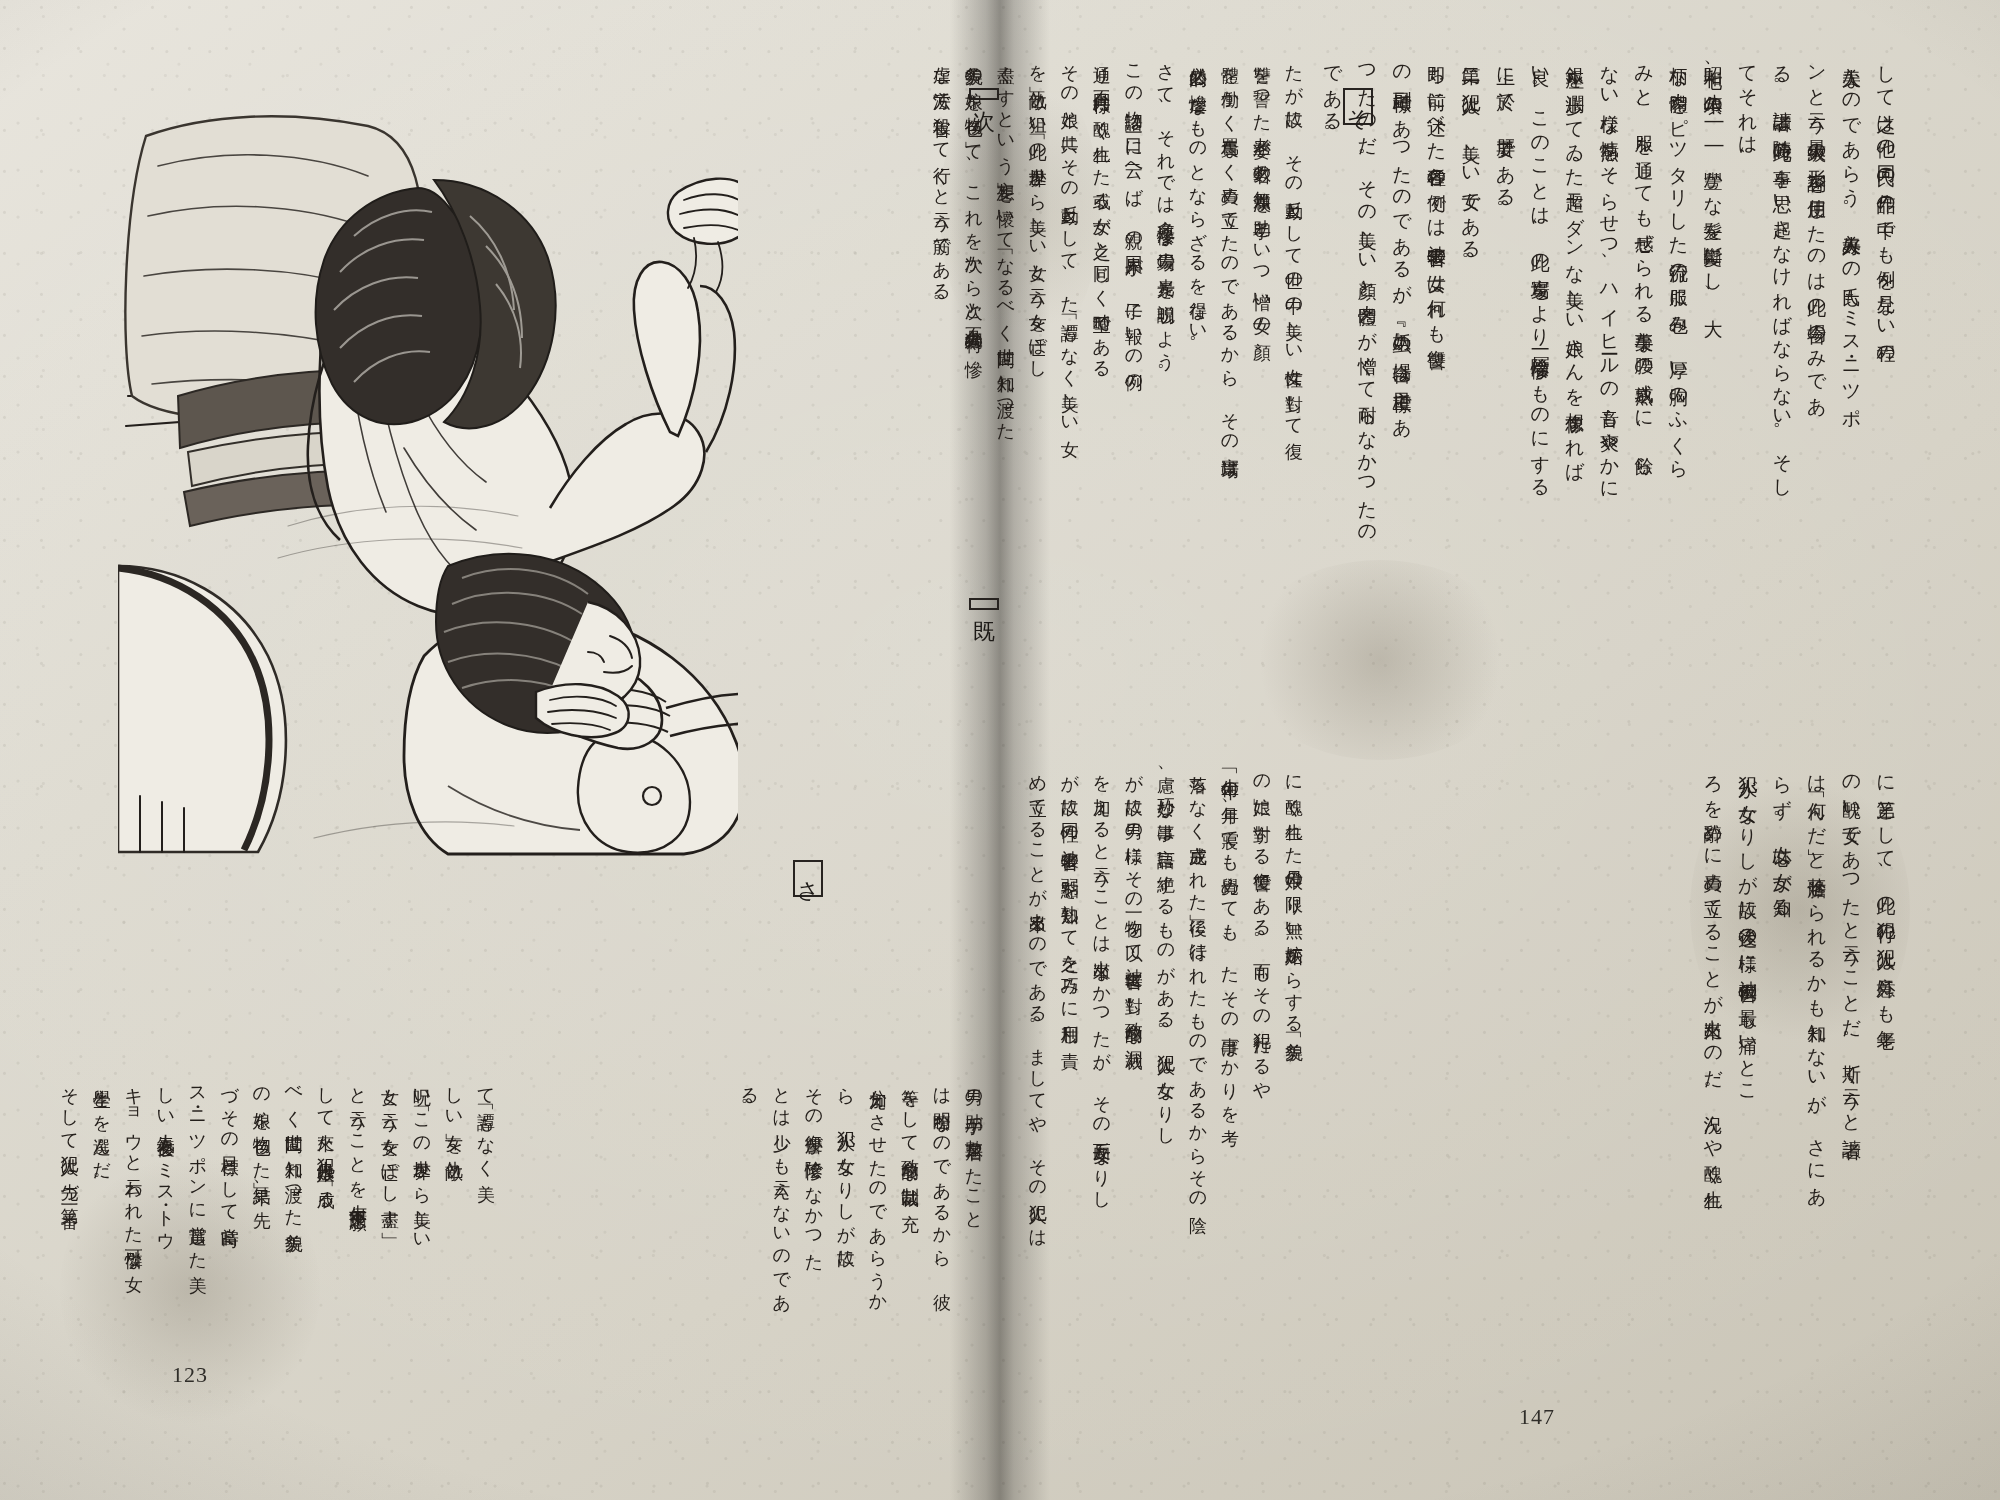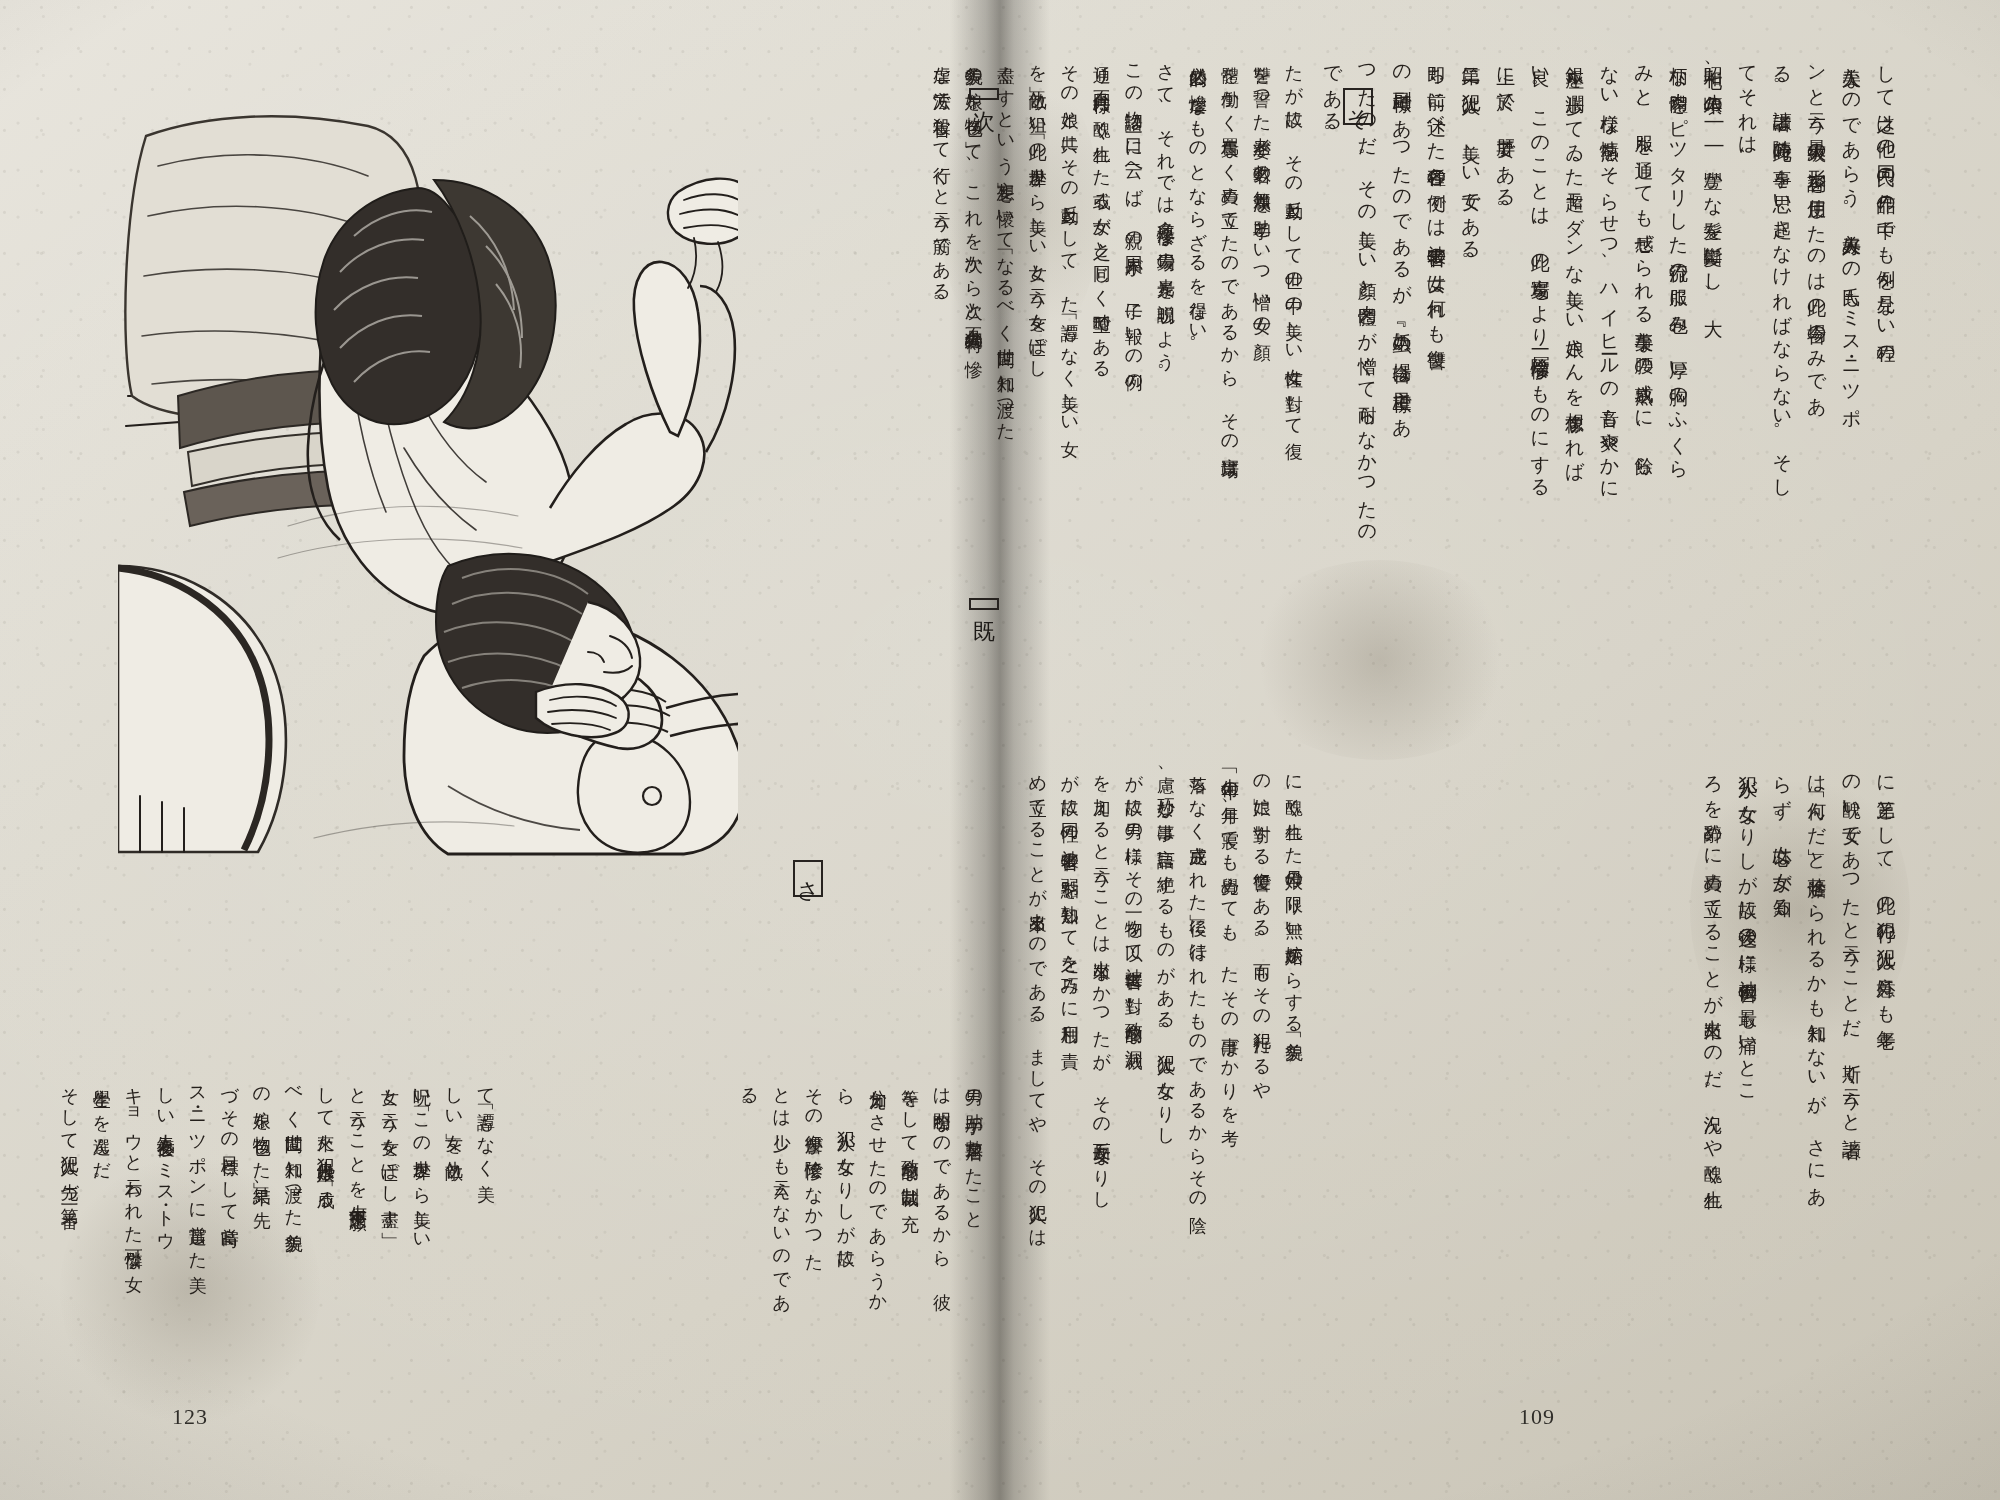--- a/index.html
+++ b/index.html
@@ -56,21 +56,21 @@
   }
 
   
   .folio {
     position: absolute;
     font-family: "Liberation Serif", serif;
     font-size: 22px;
     color: #2f2d29;
     letter-spacing: 1px;
   }
-  #folio-left  { left: 172px;  top: 1404px; text-align: right; }
+  #folio-left  { left: 172px;  top: 1362px; text-align: right; }
   #folio-right { left: 1519px; top: 1404px; }
 
   
   .vtext {
     writing-mode: vertical-rl;
     text-orientation: upright;
     font-family: "DejaVu Sans", sans-serif;
     color: #241f1b;
     font-size: 19px;
     line-height: 1.82;
@@ -359,14 +359,14 @@
 べく世間に知れ渡つた美貌
 の娘を物色した」結果、先
 づその目標として當時ミ
 ス・ニツポンに當選した美
 しい人氣女優とミス・トウ
 キョウと云われた可憐な女
 學生とを選んだ。
 そして犯人は先づ第一番</div>
 
   <div class="folio" id="folio-left">123</div>
-  <div class="folio" id="folio-right">109</div>
+  <div class="folio" id="folio-right">147</div>
 </div>
 
 </body></html>

